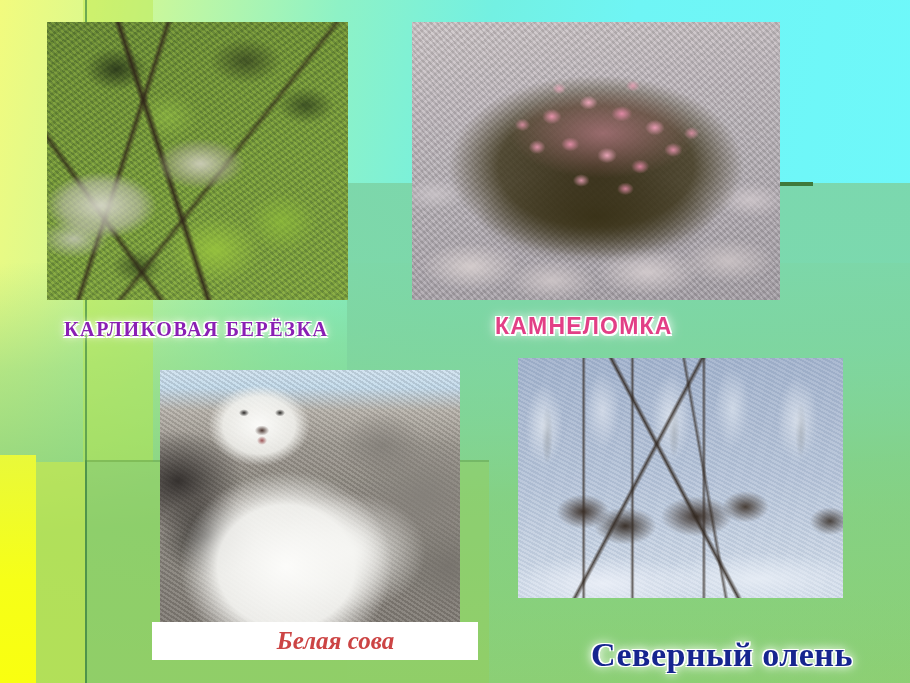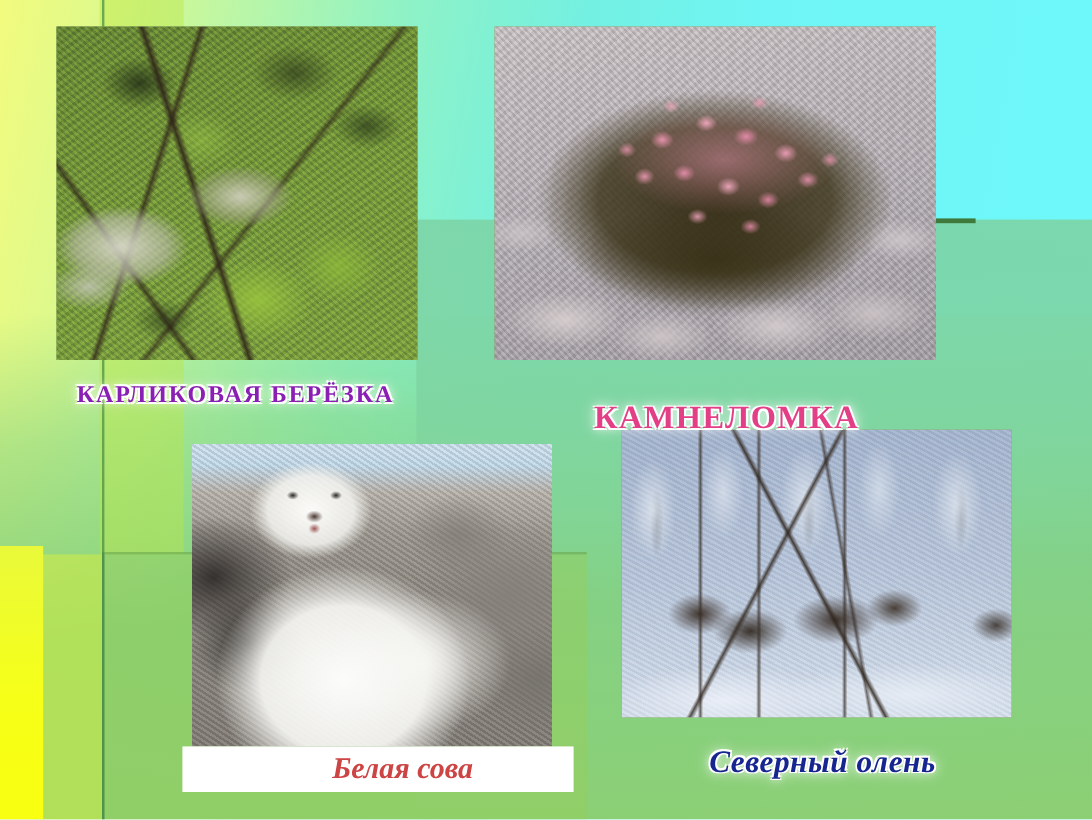--- a/index.html
+++ b/index.html
@@ -292,30 +292,29 @@
     color: #8a1fb4;
     text-shadow:
       -1.5px -1.5px 0 #ffffff,  1.5px -1.5px 0 #ffffff,
       -1.5px  1.5px 0 #ffffff,  1.5px  1.5px 0 #ffffff,
       0 0 7px #ffffff, 0 0 12px #f6ffe0;
   }
 
   #caption-saxifrage {
     left: 495px;
     top: 313px;
-    font-family: Liberation Serif, serif;
+    font-family: Liberation Sans, sans-serif;
     font-weight: bold;
-    font-size: 27px;
+    font-size: 23px;
     letter-spacing: 1.2px;
     color: #e23f86;
     text-shadow:
       -1.5px -1.5px 0 #ffffff,  1.5px -1.5px 0 #ffffff,
       -1.5px  1.5px 0 #ffffff,  1.5px  1.5px 0 #ffffff,
       0 0 8px #ffffff, 0 0 14px #ffffff;
-    margin-top: 20px;
   }
 
   
   #caption-plate-owl {
     position: absolute;
     left: 152px;
     top: 622px;
     width: 326px;
     height: 38px;
     background: #ffffff;
@@ -327,25 +326,24 @@
     text-align: center;
     font-family: "Liberation Serif", serif;
     font-style: italic;
     font-weight: bold;
     font-size: 25px;
     color: #cc4444;
   }
 
   #caption-reindeer {
     left: 591px;
-    top: 620px;
+    top: 636px;
     font-family: "Liberation Serif", serif;
-    font-style: italic;
     font-weight: bold;
-    font-size: 26px;
+    font-size: 34px;
     letter-spacing: 0.5px;
     color: #16258f;
     text-shadow:
       -1.4px -1.4px 0 #ffffff,  1.4px -1.4px 0 #ffffff,
       -1.4px  1.4px 0 #ffffff,  1.4px  1.4px 0 #ffffff,
       0 0 8px #ffffff, 0 0 14px #ffffff;
   }
 </style>
 </head>
 <body>

